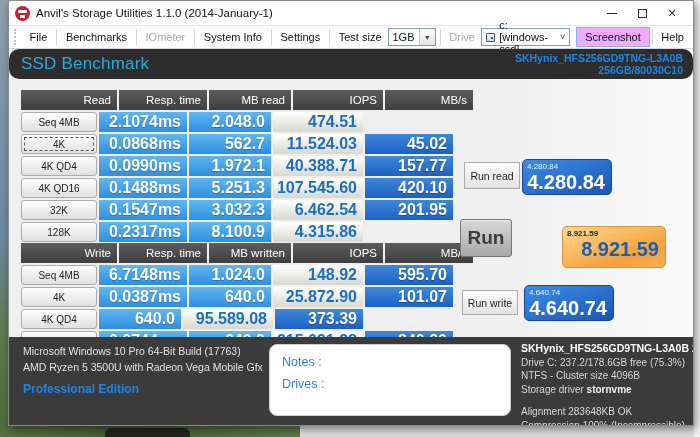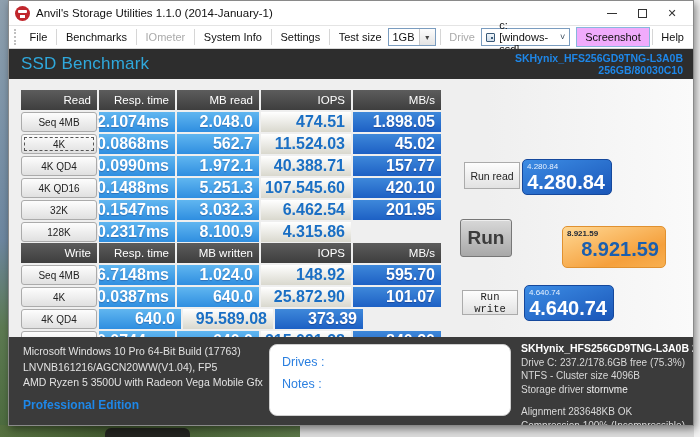--- a/index.html
+++ b/index.html
@@ -37,32 +37,32 @@
   .combo { display:flex; align-items:center; border:1px solid #7a9cbf; background:#fff; height:18px; margin:0 4px; }
   .combo .fld { padding:0 4px; font-size:11px; display:flex; align-items:center; gap:4px; }
   .combo .btn { width:16px; height:16px; background:linear-gradient(#fdfdfd,#e3e3e3); border-left:1px solid #c9c9c9;
     display:flex; align-items:center; justify-content:center; font-size:8px; color:#444; }
   .drive-glyph { display:inline-block; width:13px; height:9px; border:1px solid #3a5a78; border-radius:1px;
     background:linear-gradient(#eef4fa,#cfdce8); position:relative; }
   .drive-glyph::after { content:""; position:absolute; right:1px; top:3px; width:2px; height:2px; background:#3a5a78; }
   .screenshot-btn { background:#f0abfc; border:1px solid #88b6dd; padding:0 8px; height:20px; display:flex; align-items:center; margin:0 2px; }
 
   .header-bar { height:30px; background:#2d2d2d; display:flex; align-items:center; justify-content:space-between;
-    padding:0 10px 0 12px; flex:0 0 auto; }
+    padding:0 10px 0 12px; flex:0 0 auto;border-radius:10px; }
   .hdr-title { color:#2fa8dc; font-size:17px; letter-spacing:.2px; }
   .hdr-device { text-align:right; color:#1e87e8; font-weight:bold; font-size:10.5px; line-height:12px; }
 
   .client { position:relative; flex:1 1 auto; background:linear-gradient(90deg,#efefef 70%,#fafafa 100%); overflow:hidden; }
 
   
   .tbl { position:absolute; left:12px; width:436px; }
   .trow { display:flex; gap:2px; margin-bottom:2px; height:20px; }
   .hcell { background:linear-gradient(#5c5c5c,#3e3e3e); color:#fff; font-size:11.5px;
     display:flex; align-items:center; justify-content:flex-end; padding-right:6px; }
-  .c0 { width:76px; flex:0 0 auto;text-align:right; } .c1 { width:76px; flex:0 0 auto; } .c2 { width:82px; flex:0 0 auto; }
+  .c0 { width:96px; flex:0 0 auto;text-align:right; } .c1 { width:88px; flex:0 0 auto; } .c2 { width:82px; flex:0 0 auto; }
   .c3 { width:90px; flex:0 0 auto; } .c4 { width:88px; flex:0 0 auto; }
   .rowbtn { width:76px; flex:0 0 auto; background:linear-gradient(#fdfdfd,#e0e0e0); border:1px solid #ababab;
     border-radius:3px; font-size:10px; color:#222; font-family:inherit; display:flex; align-items:center; justify-content:center; }
   .rowbtn.focused { outline:1px dashed #555; outline-offset:-4px; }
   .cell { display:flex; align-items:center; justify-content:flex-end; padding-right:6px;
     font-size:16px; font-weight:bold; }
   .cell.blue { background:linear-gradient(#60b6f0,#2f8ee0); color:#fff; text-shadow:0 1px 1px rgba(0,0,60,.25); }
   .cell.iops { background:linear-gradient(#ffffff,#d9d8ce); color:#1a6fc4; }
   .cell.mbs { background:linear-gradient(#3e88da,#1d60c4); color:#fff; text-shadow:0 1px 1px rgba(0,0,60,.3); }
 
@@ -83,21 +83,21 @@
 
   
   .footer { position:absolute; left:0; right:0; bottom:0; height:88px; background:#3b3b3b; z-index:5; }
   .sysinfo { position:absolute; left:14px; top:7px; color:#e2e2e2; font-size:10.5px; line-height:15.5px; white-space:nowrap; }
   .edition { margin-top:7px; color:#1e87e8; font-weight:bold; font-size:12px; }
   .notes-box { position:absolute; left:260px; top:7px; width:242px; height:72px; background:#fff;
     border:1px solid #cfcfcf; border-radius:8px; padding:6px 12px; }
   .notes-box .lbl { color:#2a7fe0; font-size:12.5px; line-height:22px; }
   .driveinfo { position:absolute; left:512px; top:5px; color:#d8d8d8; font-size:10px; line-height:13.5px; white-space:nowrap; }
   .driveinfo .devname { color:#fff; font-weight:bold; font-size:10.5px; }
-  .driveinfo .bold { font-weight:normal; color:#f0f0f0; }
+  .driveinfo .bold { font-weight:bold; color:#f0f0f0; }
   .spacer8 { height:9px; }
 </style>
 </head>
 <body>
 
 <div class="screen">
   <div class="desktop-bottom">
     <div class="grass"></div>
     <div class="tire"></div>
     <div class="floor"></div>
@@ -171,21 +171,20 @@
           <div class="hcell c1">Resp. time</div>
           <div class="hcell c2">MB read</div>
           <div class="hcell c3">IOPS</div>
           <div class="hcell c4">MB/s</div>
         </div>
         <div class="trow">
           <button class="rowbtn">Seq 4MB</button>
           <div class="cell blue c1">2.1074ms</div>
           <div class="cell blue c2">2.048.0</div>
           <div class="cell iops c3">474.51</div>
-          <div class="cell mbs c4">1.898.05</div>
         </div>
         <div class="trow">
           <button class="rowbtn focused">4K</button>
           <div class="cell blue c1">0.0868ms</div>
           <div class="cell blue c2">562.7</div>
           <div class="cell iops c3">11.524.03</div>
           <div class="cell mbs c4">45.02</div>
         </div>
         <div class="trow">
           <button class="rowbtn">4K QD4</button>
@@ -258,36 +257,35 @@
         <div class="sm">4.280.84</div>
         <div class="lg">4.280.84</div>
       </div>
 
       <button class="run-btn" style="left:451px; top:140px; width:52px; height:38px;">Run</button>
       <div class="badge orange" style="left:553px; top:138px; width:104px; height:42px;">
         <div class="sm">8.921.59</div>
         <div class="lg">8.921.59</div>
       </div>
 
-      <button class="small-btn" style="left:453px; top:211px; width:56px; height:25px;font-family:Liberation Mono, monospace;">Run write</button>
+      <button class="small-btn" style="left:453px; top:211px; width:56px; height:25px;">Run write</button>
       <div class="badge blue" style="left:515px; top:206px; width:90px; height:36px;">
         <div class="sm">4.640.74</div>
         <div class="lg">4.640.74</div>
       </div>
 
       <div class="footer">
         <div class="sysinfo">
           <div>Microsoft Windows 10 Pro 64-Bit Build (17763)</div>
-          <div>LNVNB161216/AGCN20WW(V1.04), FP5</div>
           <div>AMD Ryzen 5 3500U with Radeon Vega Mobile Gfx</div>
           <div class="edition">Professional Edition</div>
         </div>
         <div class="notes-box">
+          <div class="lbl">Notes :</div>
           <div class="lbl">Drives :</div>
-          <div class="lbl">Notes :</div>
         </div>
         <div class="driveinfo">
           <div class="devname">SKHynix_HFS256GD9TNG-L3A0B 256G</div>
           <div>Drive C: 237.2/178.6GB free (75.3%)</div>
           <div>NTFS - Cluster size 4096B</div>
           <div><span>Storage driver </span><span class="bold">stornvme</span></div>
           <div class="spacer8"></div>
           <div>Alignment 283648KB OK</div>
           <div>Compression 100% (Incompressible)</div>
         </div>

